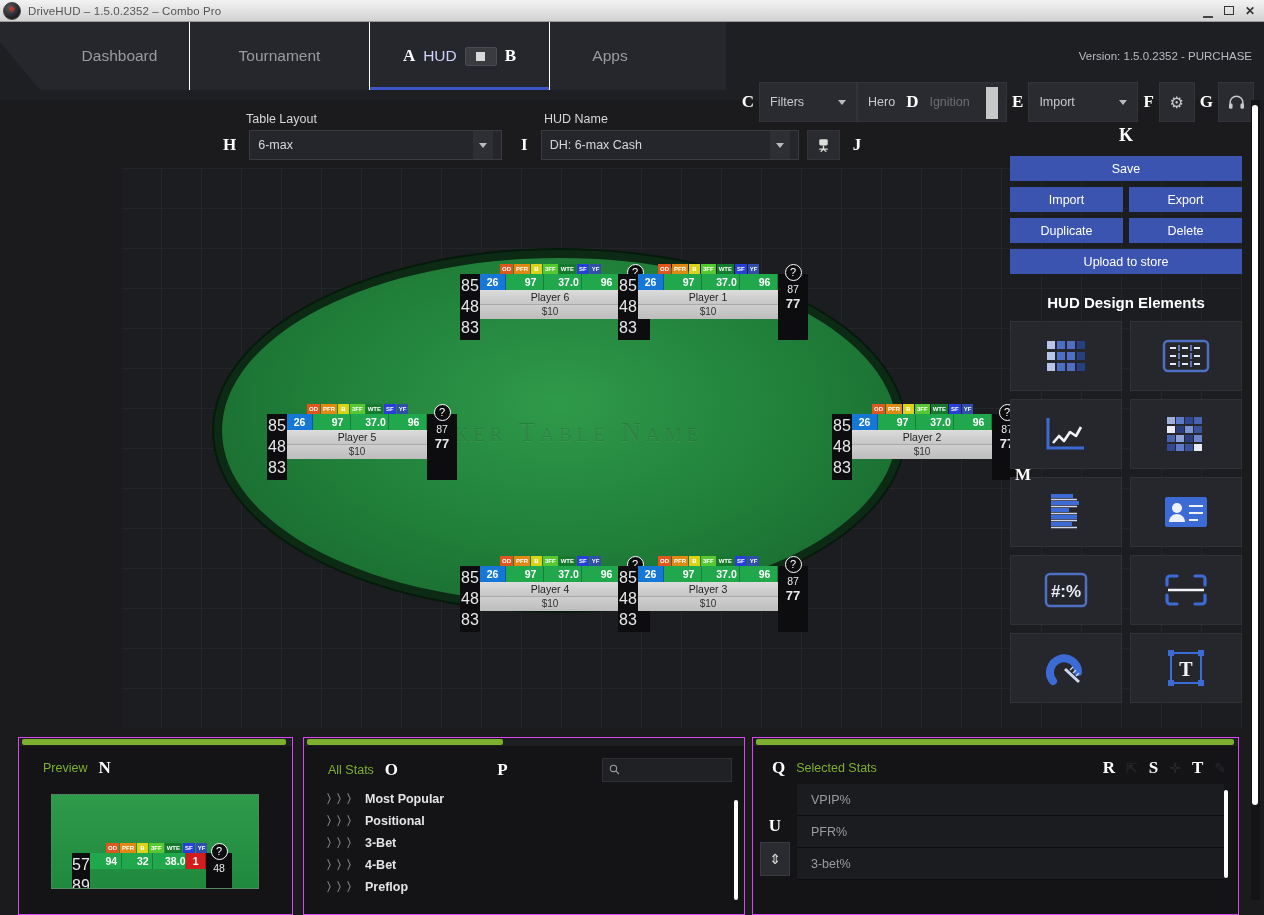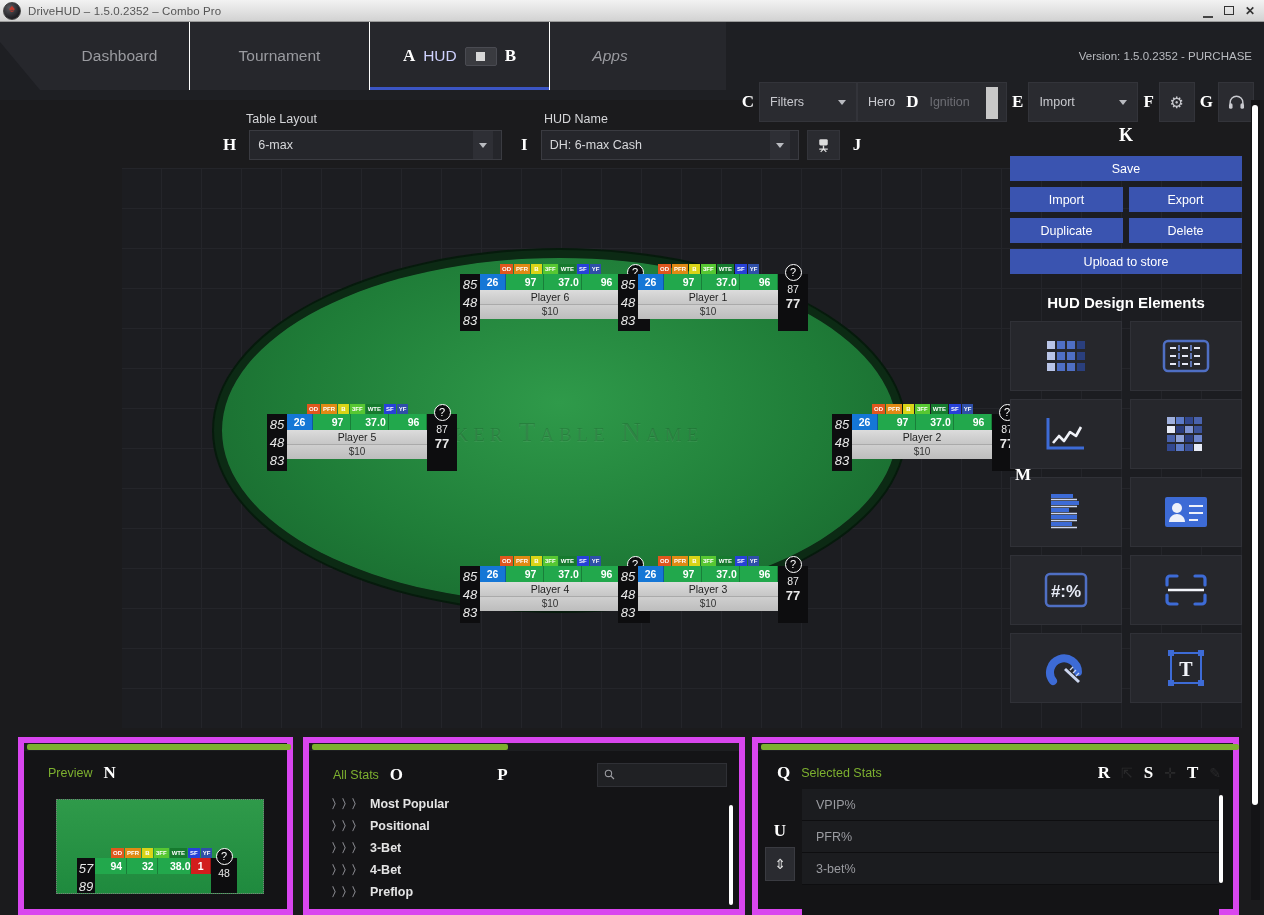--- a/index.html
+++ b/index.html
@@ -41,21 +41,21 @@
   }
   .navtabs{ position:absolute; left:0; top:0; height:68px; display:flex; align-items:center;}
   .navtab{
     height:68px; display:flex; align-items:center; justify-content:center;
     font-size:15.5px; color:#9a9ba0; position:relative; padding:0 10px;
     border-right:1px solid #ffffff;
   }
   .navtab.first{ margin-left:50px; width:140px;}
   .navtab.t2{ width:180px;}
   .navtab.t3{ width:180px; color:#cfd2ff; gap:8px;}
-  .navtab.t4{ width:120px; border-right:none;font-style:italic;}
+  .navtab.t4{ width:120px; border-right:none;}
   .navtab.active:after{
     content:""; position:absolute; left:0; right:0; bottom:0; height:3px; background:#3b55c4;
   }
   .lbl{ color:#fff; font-weight:bold; font-size:17px; font-family:"Liberation Serif", serif;}
   .toggle-sq{
     width:32px;height:19px;background:#3a3b40;border:1px solid #4a4b52;border-radius:2px;
     display:flex;align-items:center;justify-content:center;
   }
   .toggle-sq i{ width:9px;height:9px;background:#d8d8d8;display:block;}
 
@@ -124,21 +124,21 @@
     font-family:"Liberation Sans", sans-serif;
   }
   .bg-od{background:#e0571d;} .bg-pfr{background:#e08a14;} .bg-b{background:#d9d417;color:#3a3a00;}
   .bg-3ff{background:#57c732;} .bg-wte{background:#167a2e;} .bg-sf{background:#2741d8;}
   .bg-yf{background:#2f4fa8;}
   .hud-mid{ display:flex; align-items:stretch;}
   .hud-left{
     width:20px; background:#0d0d0f; display:flex; flex-direction:column;
     justify-content:center; align-items:center; padding:3px 0; gap:3px;
   }
-  .hud-left span{ font-size:13px; color:#e8e8e8;font-style:italic;}
+  .hud-left span{ font-size:16px; color:#e8e8e8;}
   .hud-core{ flex:1; }
   .hud-stats{ display:flex; height:16px; }
   .hud-stats i{
     flex:1; font-style:normal; font-size:10.5px; font-weight:bold; color:#fff;
     display:flex;align-items:center;justify-content:center; border-right:1px solid rgba(0,0,0,.25);
   }
   .s-blue{ background:#1577d6;} .s-green{ background:#22a84c;padding-left:12px;} .s-red{background:#d21d1d;}
   .hud-name{
     background:linear-gradient(to bottom,#dcdcdc,#c6c6c6); color:#222;
     font-size:10.5px; text-align:center; line-height:14px; border-bottom:1px solid #aaa;
@@ -169,21 +169,21 @@
   .btn-row{ display:flex; gap:6px; margin-top:6px;}
   .btn-row .btn{flex:1;}
   .hde-title{ text-align:center;font-size:15px;font-weight:bold;color:#fff; margin:20px 0 10px;}
   .hde-grid{ display:grid; grid-template-columns:1fr 1fr; gap:8px;}
   .hde-cell{
     height:70px; background:#26272c; border:1px solid #303137;
     display:flex;align-items:center;justify-content:center; cursor:pointer;
   }
 
   
-  .bpanel{ position:absolute; bottom:0; background:#141416; border:6px solid #d946ef;}
+  .bpanel{ position:absolute; bottom:0; background:#141416; border:1px solid #d946ef;}
   .bpanel .tabstrip{ height:8px; background:#1d1e21; position:relative;}
   .tabstrip .fill{ position:absolute;left:3px;top:1px;height:6px;background:#7db02f;border-radius:2px;}
   .bp-head{ display:flex; align-items:center; padding:12px 12px 6px 24px; gap:6px;}
   .bp-title{ color:#7db02f; font-size:12.5px;}
   .srch{
     margin-left:auto; width:130px;height:24px;background:#202124;border:1px solid #2f3035;
     display:flex;align-items:center;padding:0 6px;gap:5px;
   }
   .srch input{background:transparent;border:none;outline:none;color:#bbb;font-size:11px;width:100%;
     font-family:"Liberation Sans",sans-serif;}

